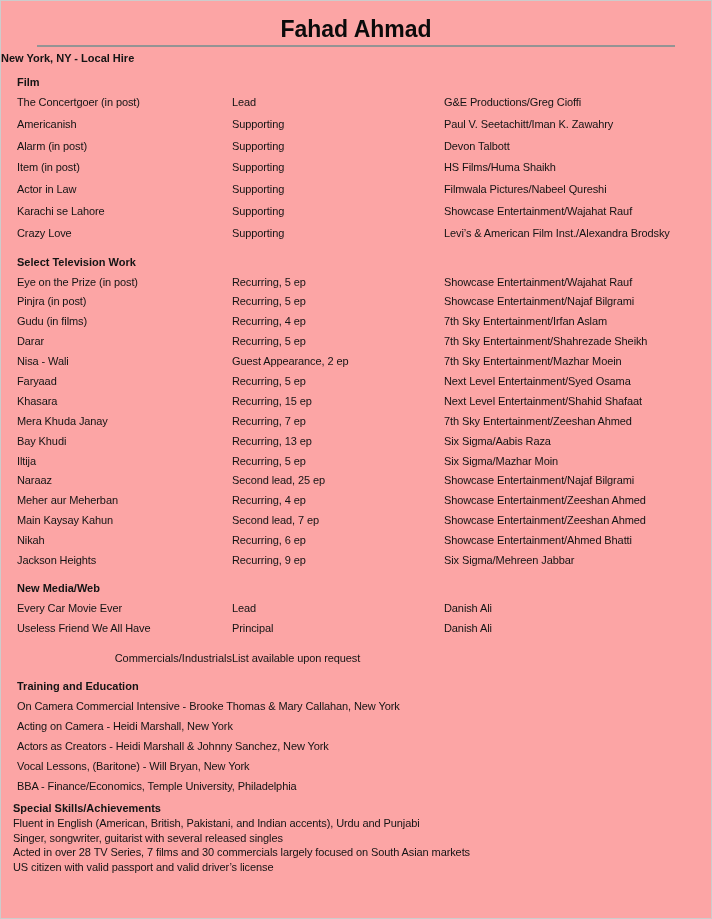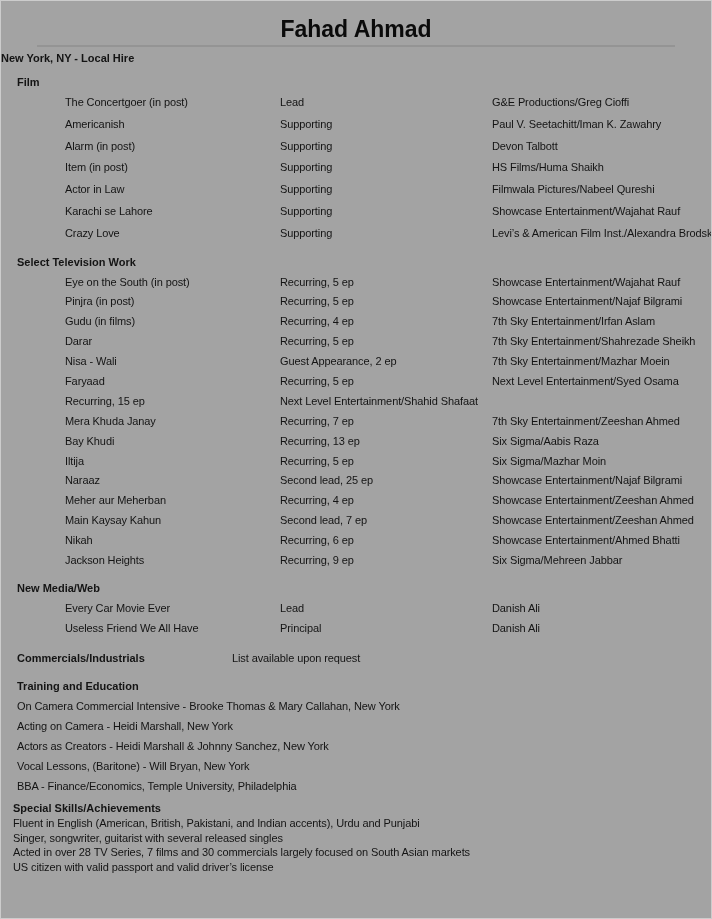--- a/index.html
+++ b/index.html
@@ -1,47 +1,47 @@
 <!DOCTYPE html>
 <html><head>
 <meta charset="utf-8">
 <style>
   html, body { margin:0; padding:0; background:#ffffff; }
   .page {
     width:712px; height:919px; box-sizing:border-box;
     border:1px solid #cccccc;
-    background:#a3a3a3;
+    background:#fca5a5;
     font-family:"Liberation Sans", sans-serif;
     color:#141414;
     overflow:hidden;
     position:relative;
   }
   .page-title {
     font-size:23px; font-weight:bold; text-align:center;
     margin:15px 0 0 0; line-height:26px; color:#0b0b0b;
   }
   .rule { margin:3px 36px 0 36px; border-top:2px solid #949494; height:0; }
   .subtitle {
     text-align:left; font-weight:bold; font-size:11px;
     margin-top:5px; line-height:13px;
   }
   main { padding:0 16px; }
   .heading { font-size:11px; font-weight:bold; margin:10px 0 0 0; line-height:15px; }
   .credit-row {
     display:grid; grid-template-columns:215px 212px 1fr;
     font-size:11px; letter-spacing:-0.1px; white-space:nowrap;
   }
-  .rows { margin-top:2px;margin-left:48px; }
+  .rows { margin-top:2px; }
   .section-film .credit-row { height:21.8px; line-height:21.8px; }
   .section-television .rows { margin-top:3px; }
   .section-television .credit-row { height:19.9px; line-height:19.9px; }
   .section-new-media .credit-row { height:20.2px; line-height:20.2px; }
   .section-commercials { margin-top:9px; }
   .note-row { height:22px; line-height:22px; }
-  .heading-inline { font-weight:bold; letter-spacing:0; }
+  .heading-inline { font-weight:normal; letter-spacing:0;text-align:right; }
   .line { margin:0; font-size:11px; letter-spacing:-0.1px; white-space:nowrap; }
   .section-training .line { line-height:19.8px; }
   .section-training .line:first-of-type { margin-top:3px; }
   .section-skills { margin-left:-4px; }
   .section-skills .heading { margin-top:5px; }
   .section-skills .line { line-height:14.5px; }
 </style>
 </head>
 <body>
 
@@ -89,21 +89,21 @@
             <span class="c1">Crazy Love</span>
             <span class="c2">Supporting</span>
             <span class="c3">Levi’s &amp; American Film Inst./Alexandra Brodsky</span>
           </div>
         </div>
       </section>
       <section class="section section-television">
         <h2 class="heading">Select Television Work</h2>
         <div class="rows">
           <div class="credit-row">
-            <span class="c1">Eye on the South (in post)</span>
+            <span class="c1">Eye on the Prize (in post)</span>
             <span class="c2">Recurring, 5 ep</span>
             <span class="c3">Showcase Entertainment/Wajahat Rauf</span>
           </div>
           <div class="credit-row">
             <span class="c1">Pinjra (in post)</span>
             <span class="c2">Recurring, 5 ep</span>
             <span class="c3">Showcase Entertainment/Najaf Bilgrami</span>
           </div>
           <div class="credit-row">
             <span class="c1">Gudu (in films)</span>
@@ -119,20 +119,21 @@
             <span class="c1">Nisa - Wali</span>
             <span class="c2">Guest Appearance, 2 ep</span>
             <span class="c3">7th Sky Entertainment/Mazhar Moein</span>
           </div>
           <div class="credit-row">
             <span class="c1">Faryaad</span>
             <span class="c2">Recurring, 5 ep</span>
             <span class="c3">Next Level Entertainment/Syed Osama</span>
           </div>
           <div class="credit-row">
+            <span class="c1">Khasara</span>
             <span class="c2">Recurring, 15 ep</span>
             <span class="c3">Next Level Entertainment/Shahid Shafaat</span>
           </div>
           <div class="credit-row">
             <span class="c1">Mera Khuda Janay</span>
             <span class="c2">Recurring, 7 ep</span>
             <span class="c3">7th Sky Entertainment/Zeeshan Ahmed</span>
           </div>
           <div class="credit-row">
             <span class="c1">Bay Khudi</span>

